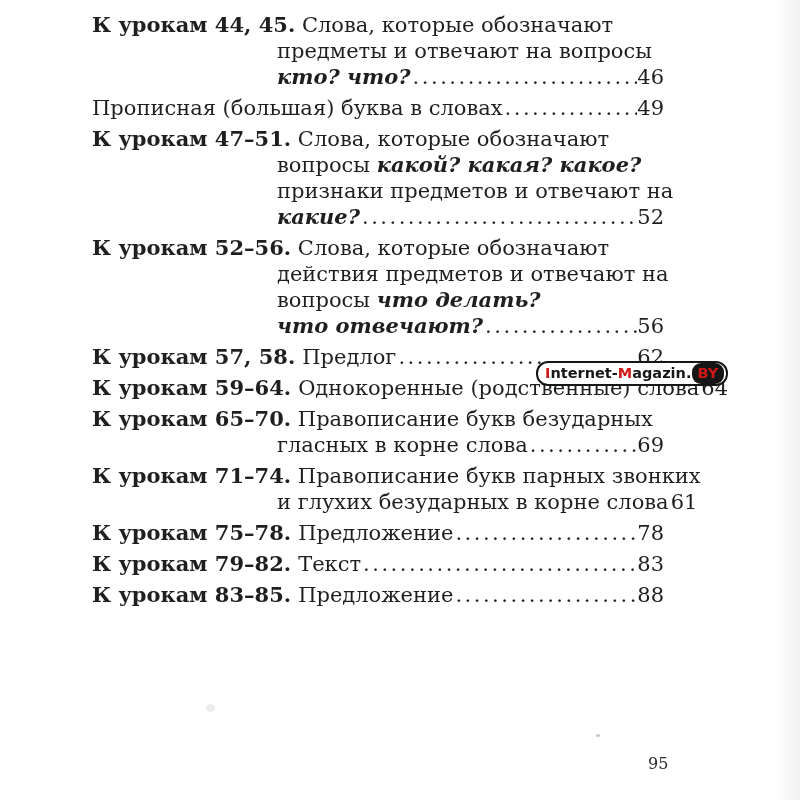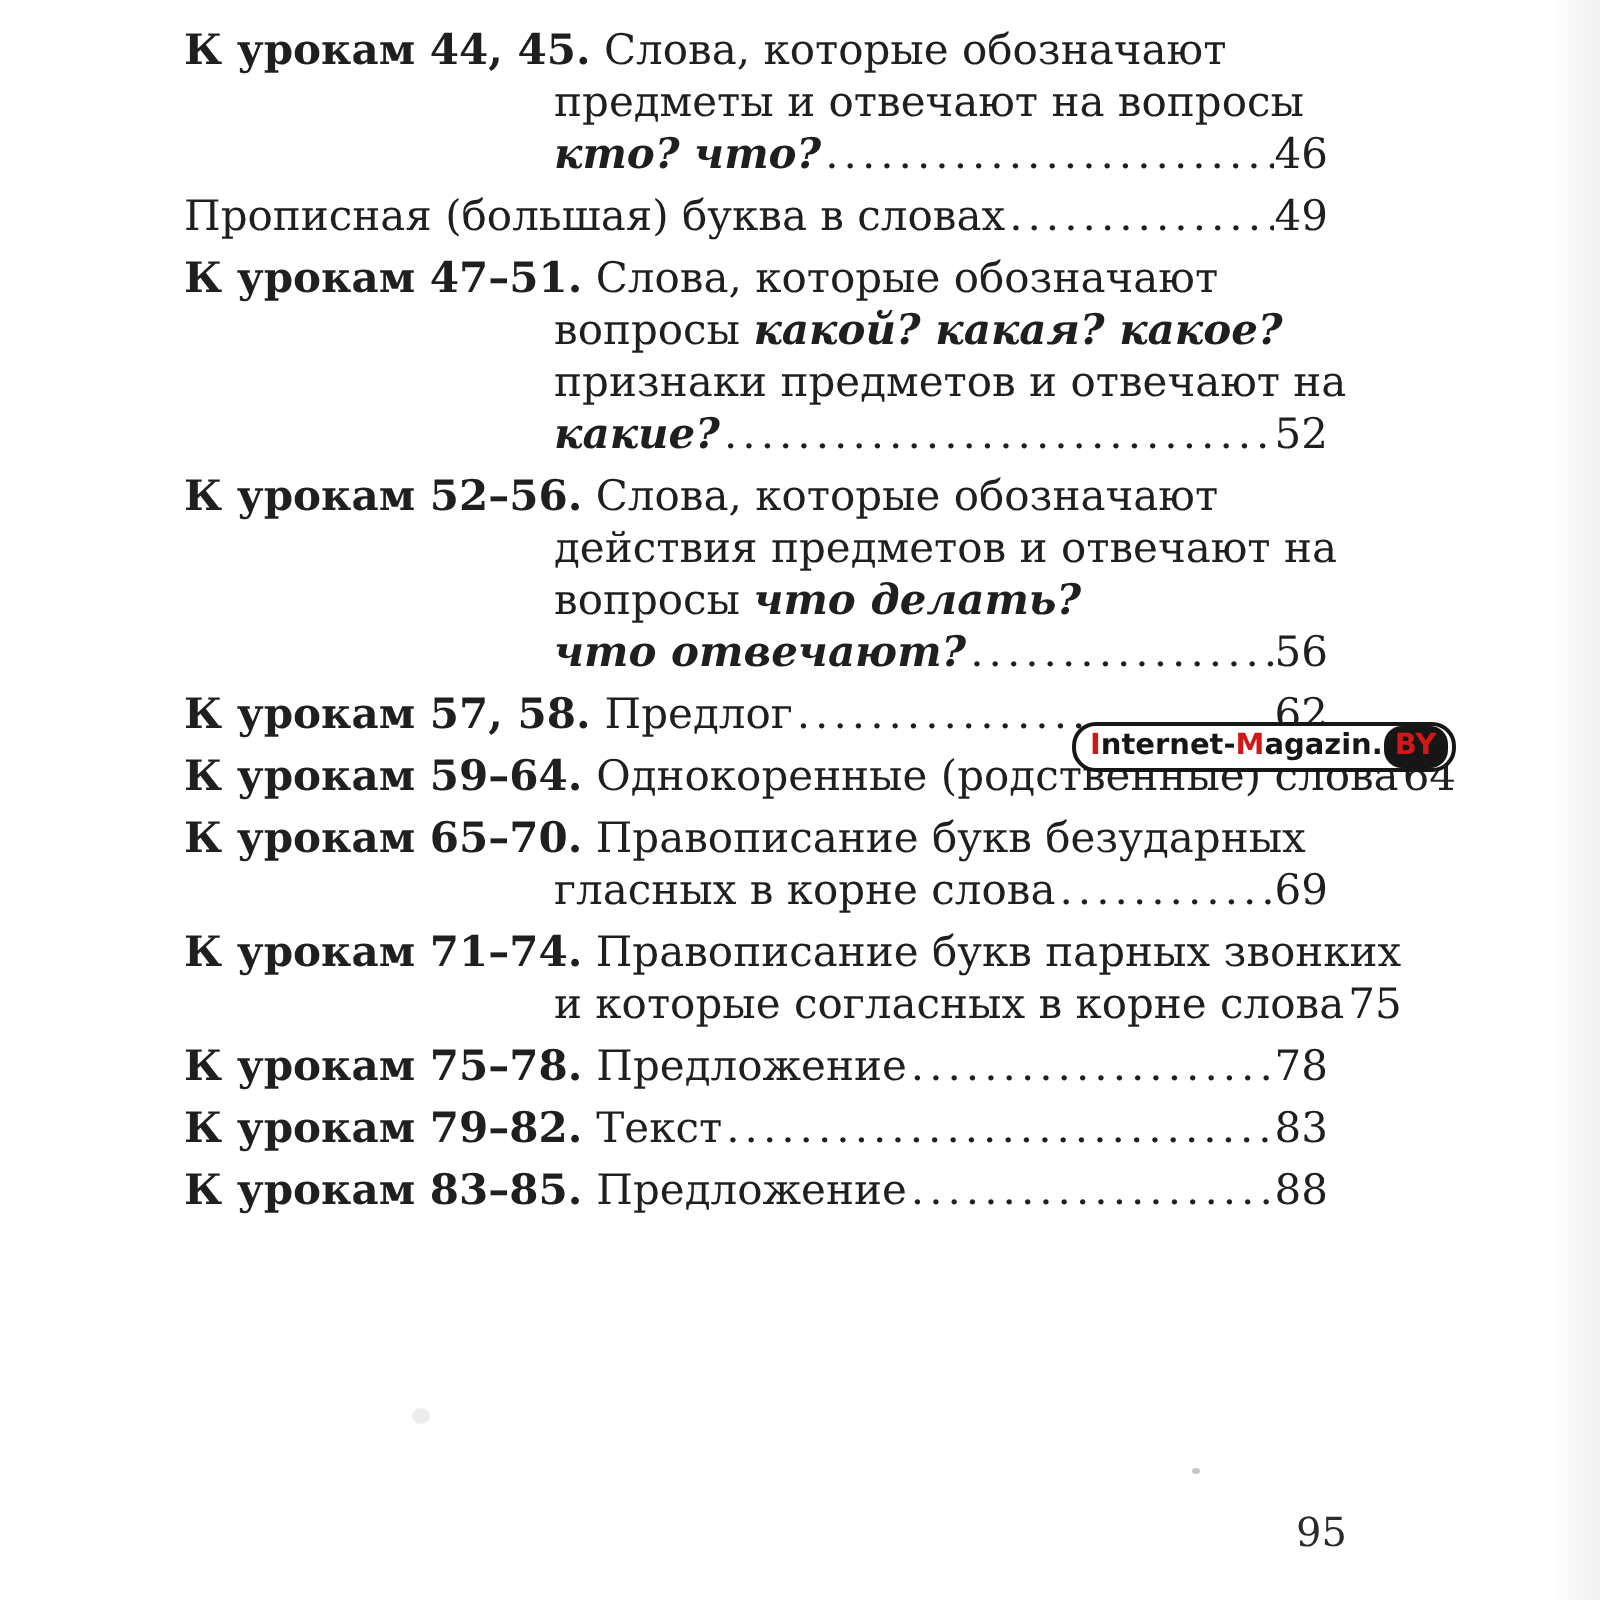--- a/index.html
+++ b/index.html
@@ -83,21 +83,21 @@
   .wm-by{
     color:var(--wm-red);
     background:var(--wm-black);
     border-radius:9px;
     padding:3px 6px 4px 5px;
     margin-left:1px;
   }
   .page-number{
     position:absolute;
     left:648px;top:754px;
-    font-size:20px;
+    font-size:16px;
     color:#2b2b2b;
   }
   .speck{
     position:absolute;
     background:rgba(80,80,80,0.22);
     border-radius:50%;
     pointer-events:none;
   }
   .speck-a{left:206px;top:704px;width:9px;height:8px;background:rgba(120,120,120,0.14);}
   .speck-b{left:596px;top:734px;width:4px;height:3px;background:rgba(90,90,90,0.35);}
@@ -164,23 +164,23 @@
         <div class="toc-line"><span class="toc-label">К урокам 65–70.</span> <span class="seg">Правописание букв безударных</span></div>
         <div class="toc-line cont leader">
           <span class="seg">гласных в корне слова</span>
           <span class="dots"></span>
           <span class="pg">69</span>
         </div>
       </div>
       <div class="toc-entry">
         <div class="toc-line"><span class="toc-label">К урокам 71–74.</span> <span class="seg">Правописание букв парных звонких</span></div>
         <div class="toc-line cont leader">
-          <span class="seg">и которые согласных в корне слова</span>
-          <span class="dots"></span>
-          <span class="pg">75</span>
+          <span class="seg">и глухих безударных в корне слова</span>
+          <span class="dots"></span>
+          <span class="pg">61</span>
         </div>
       </div>
       <div class="toc-entry">
         <div class="toc-line leader">
           <span class="toc-label">К урокам 75–78.</span>
           <span class="seg">Предложение</span>
           <span class="dots"></span>
           <span class="pg">78</span>
         </div>
       </div>

